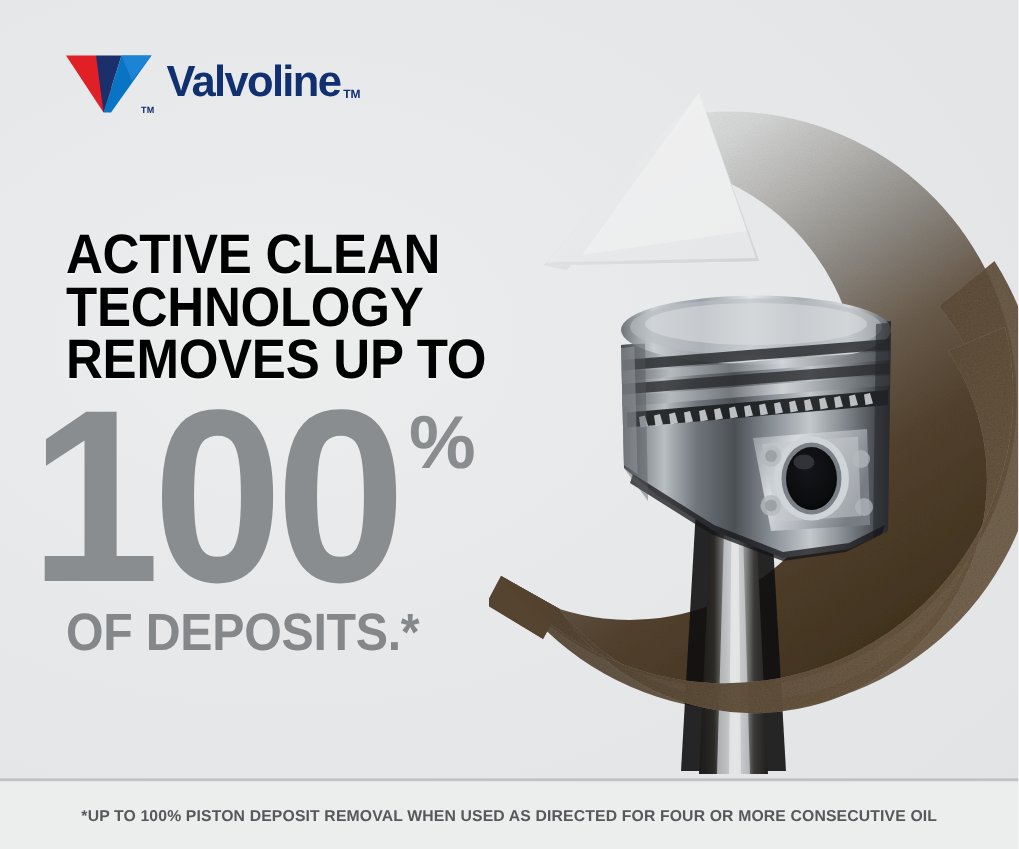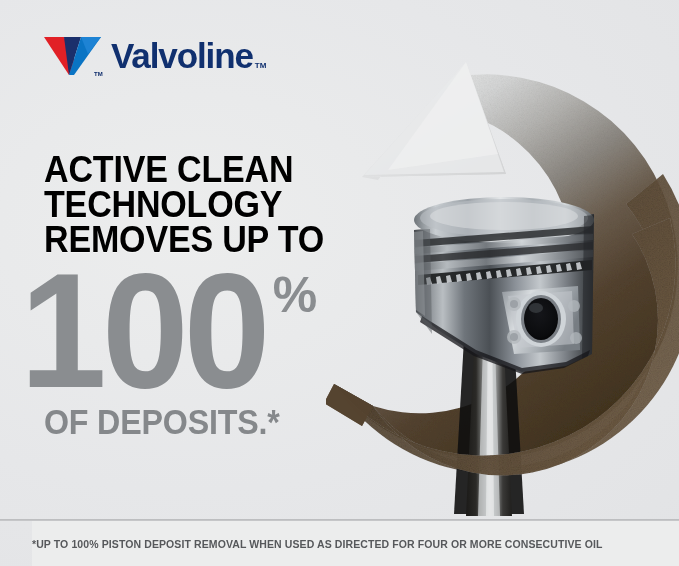--- a/index.html
+++ b/index.html
@@ -53,21 +53,21 @@
     letter-spacing: .2px;
   }
   .wordmark {
     position: relative;
     display: flex;
     align-items: flex-end;
     color: #0f2d6e;
   }
   .wordmark-text {
     font-family: "Liberation Sans", sans-serif;
-    font-size: 35px;
+    font-size: 29px;
     font-weight: bold;
     letter-spacing: -1.1px;
     line-height: .95;
     color: #10306f;
   }
   .wordmark-tm {
     font-size: 8px;
     font-weight: bold;
     color: #10306f;
     margin-left: 2px;
@@ -158,24 +158,23 @@
   }
   .footer-band {
     position: absolute;
     left: 0;
     right: 0;
     top: 521px;
     bottom: 0;
     background: #eceded;
     display: flex;
     flex-direction: column;
-    align-items: flex-start;
+    align-items: center;
     justify-content: center;
     gap: 3px;
-    margin-left: 32px;
   }
   .footer-line {
     font-family: "Liberation Sans", sans-serif;
     font-size: 10.5px;
     font-weight: bold;
     letter-spacing: .1px;
     color: #56585b;
     text-align: center;
     white-space: nowrap;
   }

